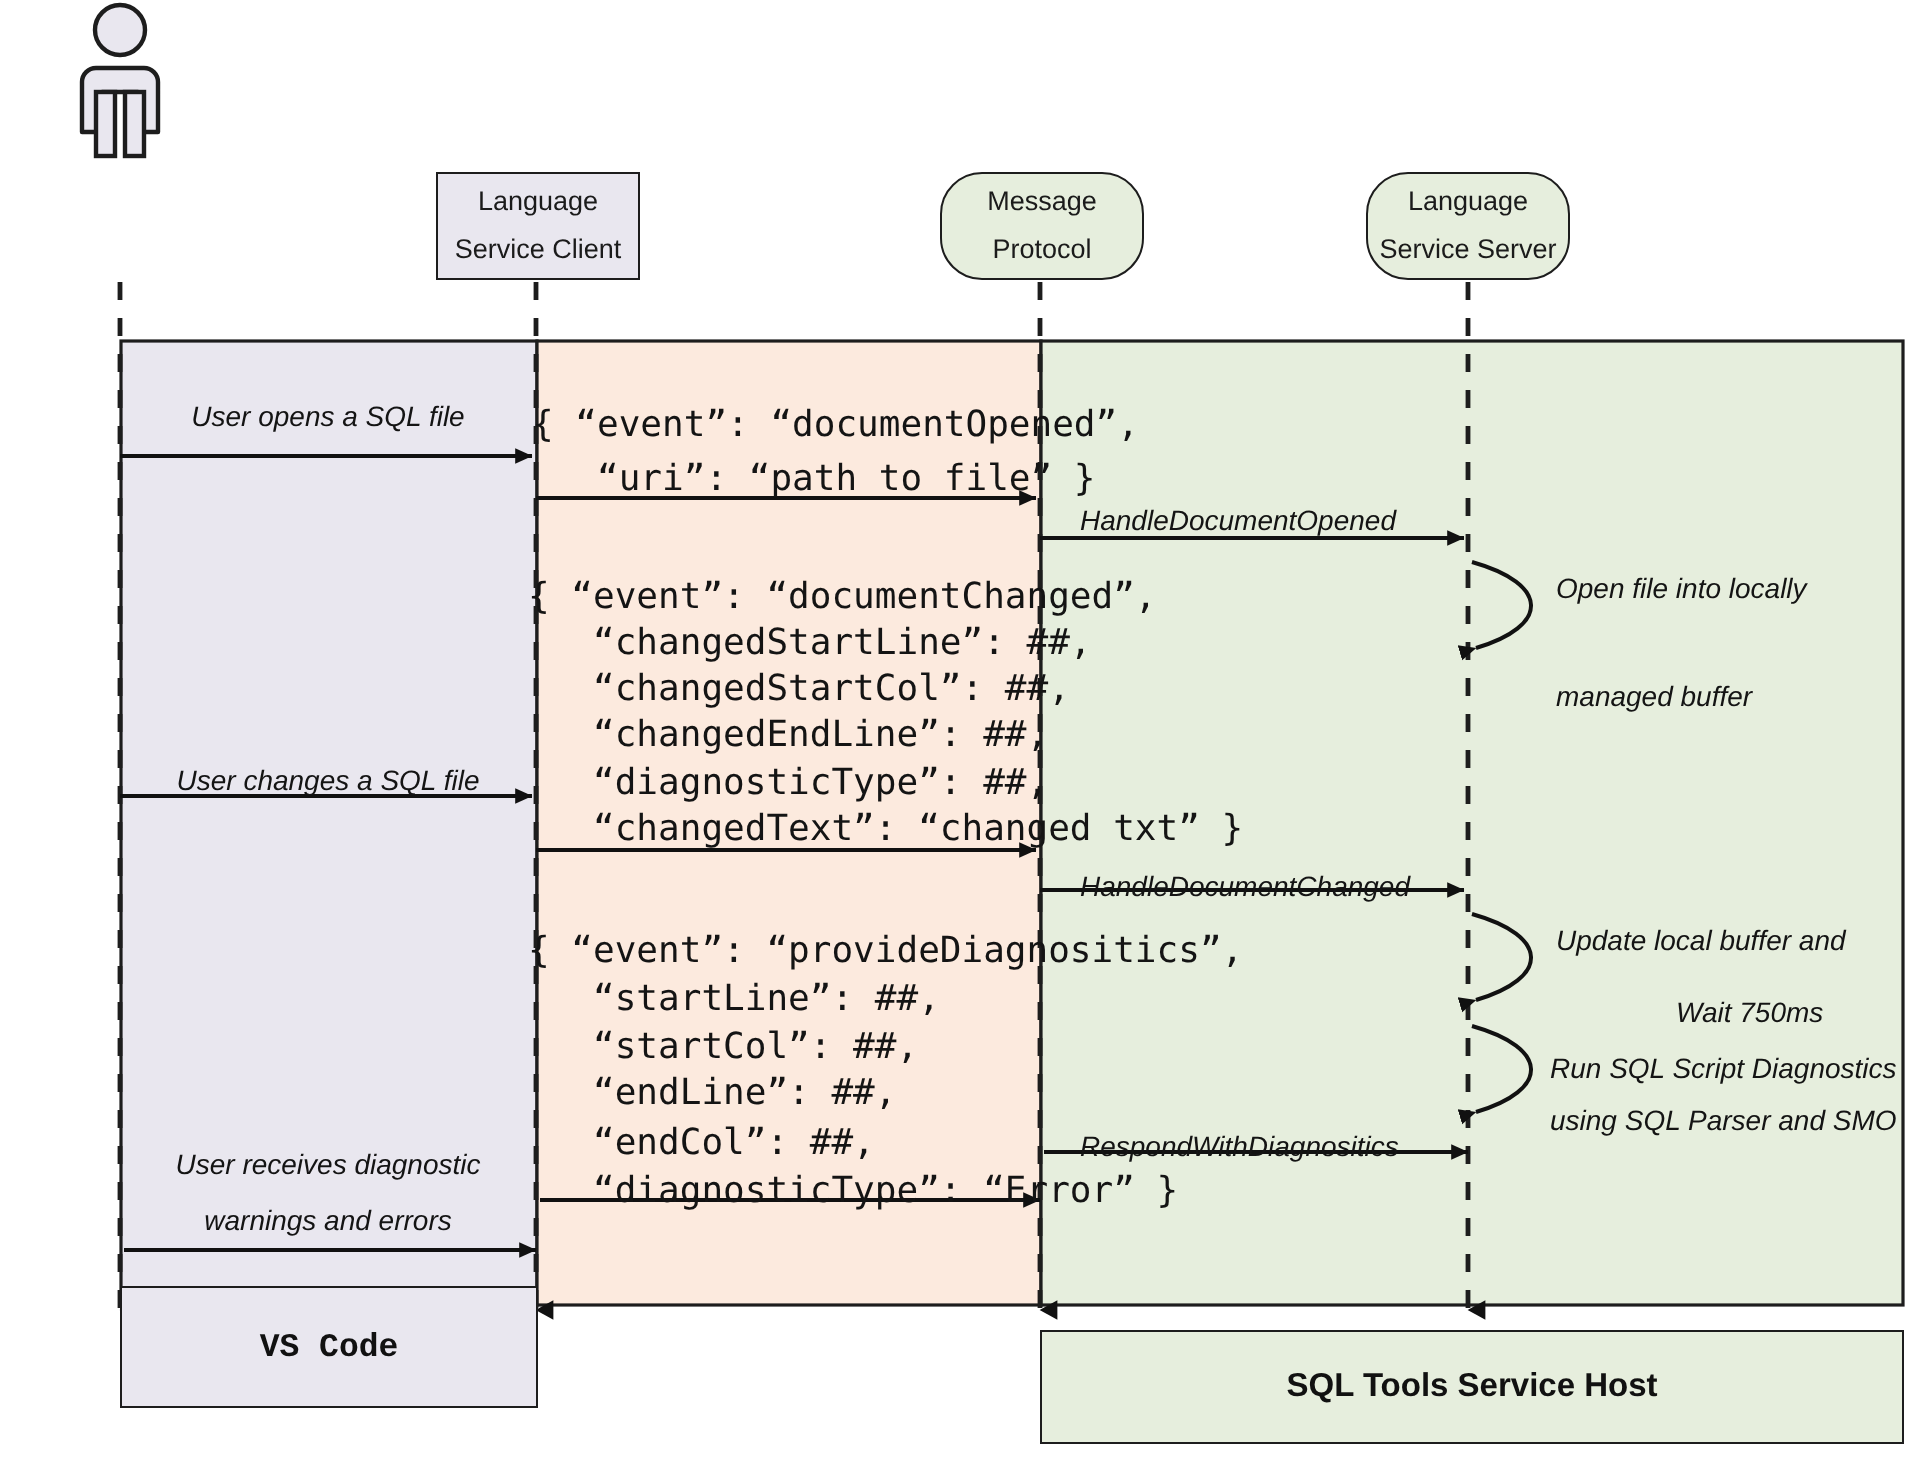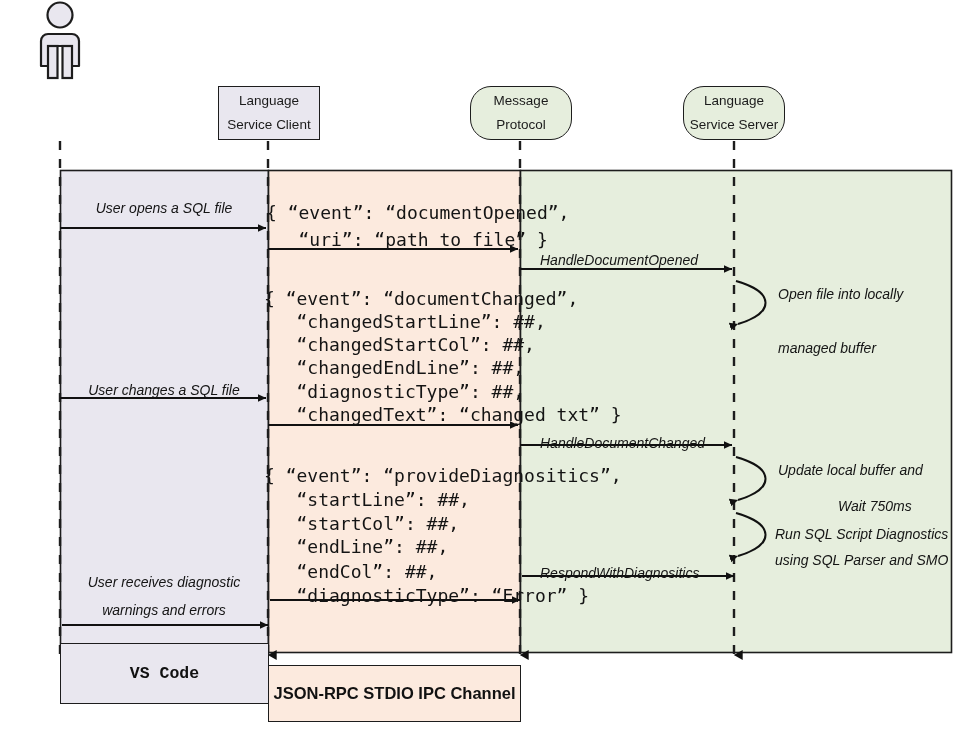--- a/index.html
+++ b/index.html
@@ -198,17 +198,17 @@
     <div class="code" style="left:264px; top:489px;">   “startLine”: ##,</div>
     <div class="code" style="left:264px; top:513px;">   “startCol”: ##,</div>
     <div class="code" style="left:264px; top:536px;">   “endLine”: ##,</div>
     <div class="code" style="left:264px; top:561px;">   “endCol”: ##,</div>
     <div class="code" style="left:264px; top:585px;">   “diagnosticType”: “Error” }</div>
   </div>
 
   <div class="fbox lav" style="left:60px;  top:643px; width:209px; height:61px;font-family:Liberation Mono, monospace;">
     <span>VS Code</span>
   </div>
-  <div class="fbox pch" style="left:268px; top:665px; width:253px; height:57px;">
-    <span>JSON-RPC STDIO IPC Channel</span>
+  <div class="fbox grn" style="left:520px; top:665px; width:432px; height:57px;">
+    <span>SQL Tools Service Host</span>
   </div>
 
 </div>
 
 </body></html>

